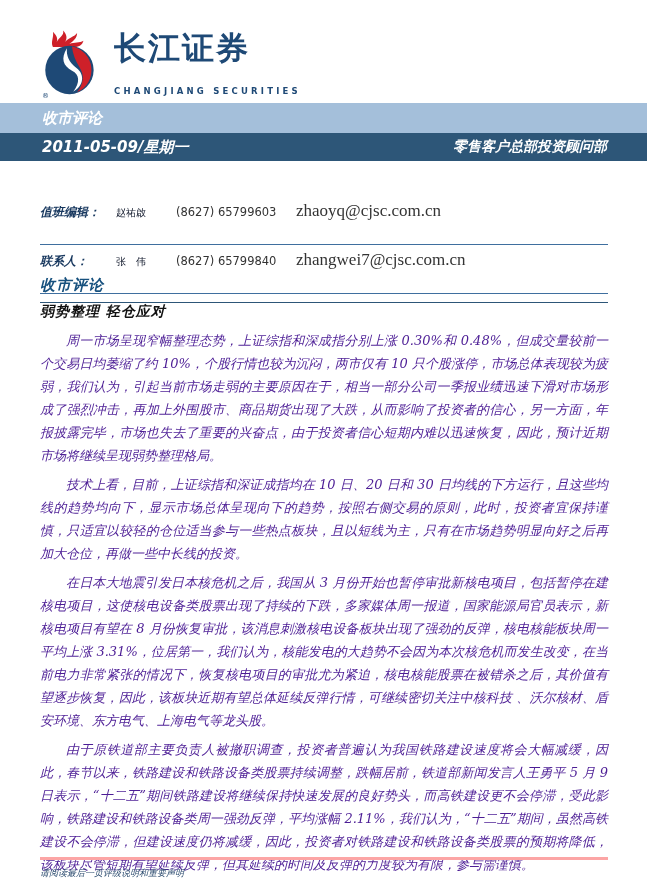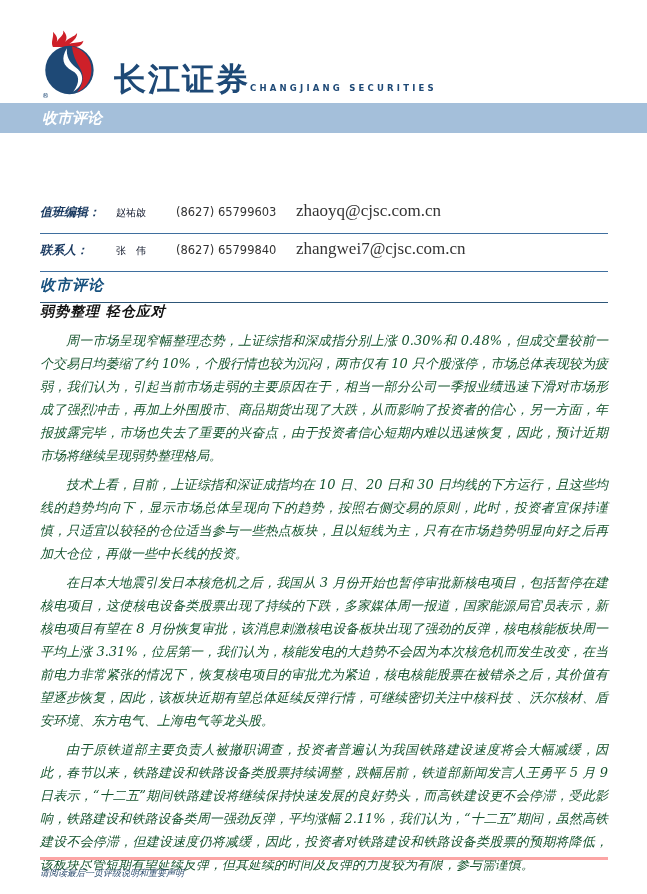--- a/index.html
+++ b/index.html
@@ -16,21 +16,21 @@
   .logo-block {
     position: absolute; top: 28px; left: 40px;
     display: flex; align-items: flex-end; gap: 10px;
   }
   .logo-mark { position: relative; width: 64px; height: 70px; }
   .logo-reg {
     position: absolute; left: 2px; bottom: -2px;
     font-size: 7px; color: #1e4976;
     font-family: "DejaVu Sans", sans-serif;
   }
-  .logo-text { display: flex; flex-direction: row; padding-bottom: 2px; }
+  .logo-text { display: flex; flex-direction: column; padding-bottom: 2px; }
   .logo-cn {
     font-size: 32px; font-weight: bold; color: #1e4976;
     letter-spacing: 2px; line-height: 34px;
     font-family: "DejaVu Serif", serif;
   }
   .logo-en {
     font-size: 8.5px; font-weight: bold; color: #1e4976;
     letter-spacing: 3.2px; margin-top: 21px;
     font-family: "DejaVu Sans", sans-serif;
   }
@@ -56,21 +56,21 @@
   }
   .bar-dark .bar-dept {
     color: #ffffff; font-weight: bold; font-size: 14px;
     padding-right: 40px; font-style: italic;
   }
 
   
   .contacts { position: absolute; top: 196px; left: 40px; width: 568px; }
   .contact-row {
     display: flex; align-items: baseline;
-    padding: 5px 0 12px 0;
+    padding: 5px 0 23px 0;
     border-bottom: 1px solid #3f6f9f;
   }
   .contact-label {
     width: 76px; font-weight: bold; font-style: italic;
     color: #17375e; font-size: 12px;
   }
   .contact-name {
     width: 60px; color: #0f172a; font-size: 10px;
   }
   .contact-phone {
@@ -92,21 +92,21 @@
   .section-rule {
     border: none; border-top: 1.5px solid #2d5678;
     margin-top: 7px;
   }
   .section-subtitle {
     margin-top: 0; font-size: 14px; font-weight: bold;
     font-style: italic; color: #111111; letter-spacing: 1px;
   }
   .body-text { margin-top: 8px; }
   .body-text p {
-    font-size: 13px; line-height: 23px; color: #14532d;
+    font-size: 13px; line-height: 23px; color: #4c1d95;
     text-align: justify; text-indent: 2em; font-style: italic;
     margin-bottom: 6px;
   }
 
   
   .footer {
     position: absolute; left: 40px; width: 568px; bottom: 14px;
     border-top: 3px solid #fca5a5; padding-top: 7px;
   }
   .footer-text {
@@ -134,20 +134,24 @@
     </div>
     <div class="logo-text">
       <span class="logo-cn">长江证券</span>
       <span class="logo-en">CHANGJIANG SECURITIES</span>
     </div>
   </div>
 
   <div class="bar-light">
     <span class="bar-title">收市评论</span>
   </div>
+  <div class="bar-dark">
+    <span class="bar-date">2011-05-09/星期一</span>
+    <span class="bar-dept">零售客户总部投资顾问部</span>
+  </div>
 
   <div class="contacts">
     <div class="contact-row">
       <span class="contact-label">值班编辑：</span>
       <span class="contact-name">赵祐啟</span>
       <span class="contact-phone">(8627) 65799603</span>
       <span class="contact-email">zhaoyq@cjsc.com.cn</span>
     </div>
     <div class="contact-row">
       <span class="contact-label">联系人：</span>

